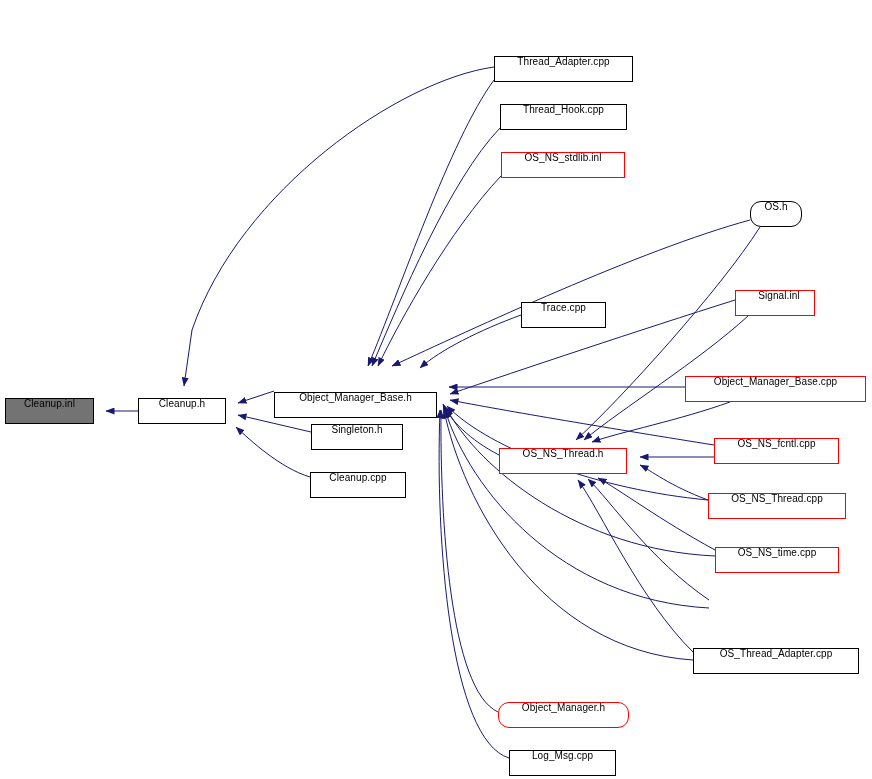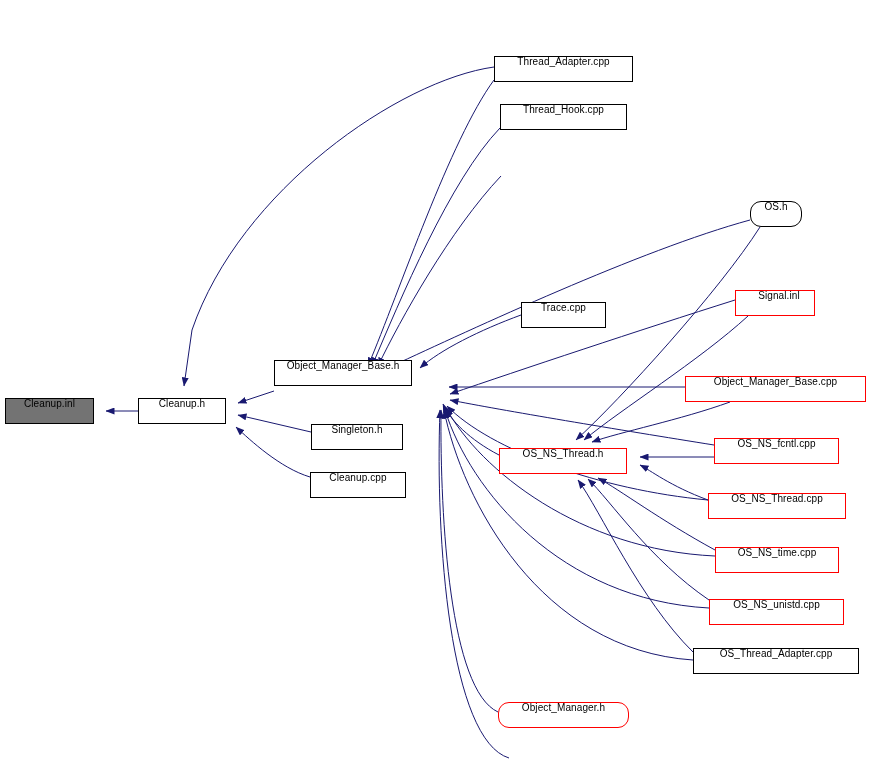--- a/index.html
+++ b/index.html
@@ -100,34 +100,37 @@
       </g>
   </svg>
 
   <div id="node-layer">
       <div class="graph-node current" style="left: 5px; top: 398px; width: 89px; height: 26px;">
         <span class="node-label">Cleanup.inl</span>
       </div>
       <div class="graph-node" style="left: 138px; top: 398px; width: 88px; height: 26px;">
         <span class="node-label">Cleanup.h</span>
       </div>
-      <div class="graph-node" style="left: 274px; top: 360px; width: 138px; height: 26px;">
+      <div class="graph-node" style="left: 274px; top: 392px; width: 163px; height: 26px;">
         <span class="node-label">Object_Manager_Base.h</span>
       </div>
       <div class="graph-node" style="left: 311px; top: 424px; width: 92px; height: 26px;">
         <span class="node-label">Singleton.h</span>
       </div>
       <div class="graph-node" style="left: 310px; top: 472px; width: 96px; height: 26px;">
         <span class="node-label">Cleanup.cpp</span>
       </div>
       <div class="graph-node" style="left: 494px; top: 56px; width: 139px; height: 26px;">
         <span class="node-label">Thread_Adapter.cpp</span>
       </div>
       <div class="graph-node" style="left: 500px; top: 104px; width: 127px; height: 26px;">
         <span class="node-label">Thread_Hook.cpp</span>
+      </div>
+      <div class="graph-node red" style="left: 501px; top: 152px; width: 124px; height: 26px;">
+        <span class="node-label">OS_NS_stdlib.inl</span>
       </div>
       <div class="graph-node" style="left: 750px; top: 201px; width: 52px; height: 26px; border-radius: 11px;">
         <span class="node-label">OS.h</span>
       </div>
       <div class="graph-node" style="left: 521px; top: 302px; width: 85px; height: 26px;">
         <span class="node-label">Trace.cpp</span>
       </div>
       <div class="graph-node red" style="left: 735px; top: 290px; width: 80px; height: 26px; padding-left: 8px;">
         <span class="node-label">Signal.inl</span>
       </div>
@@ -139,24 +142,24 @@
       </div>
       <div class="graph-node red" style="left: 714px; top: 438px; width: 125px; height: 26px;">
         <span class="node-label">OS_NS_fcntl.cpp</span>
       </div>
       <div class="graph-node red" style="left: 708px; top: 493px; width: 138px; height: 26px;">
         <span class="node-label">OS_NS_Thread.cpp</span>
       </div>
       <div class="graph-node red" style="left: 715px; top: 547px; width: 124px; height: 26px;">
         <span class="node-label">OS_NS_time.cpp</span>
       </div>
-      <div class="graph-node red" style="left: 709px; top: 599px; width: 135px; height: 26px;">
-        <span class="node-label">OS_NS_unistd.cpp</span>
-      </div>
       <div class="graph-node" style="left: 693px; top: 648px; width: 166px; height: 26px;">
         <span class="node-label">OS_Thread_Adapter.cpp</span>
       </div>
       <div class="graph-node red" style="left: 498px; top: 702px; width: 131px; height: 26px; border-radius: 11px;">
         <span class="node-label">Object_Manager.h</span>
       </div>
+      <div class="graph-node" style="left: 509px; top: 750px; width: 107px; height: 26px;">
+        <span class="node-label">Log_Msg.cpp</span>
+      </div>
     </div>
 
 </div>
 
 </body></html>

